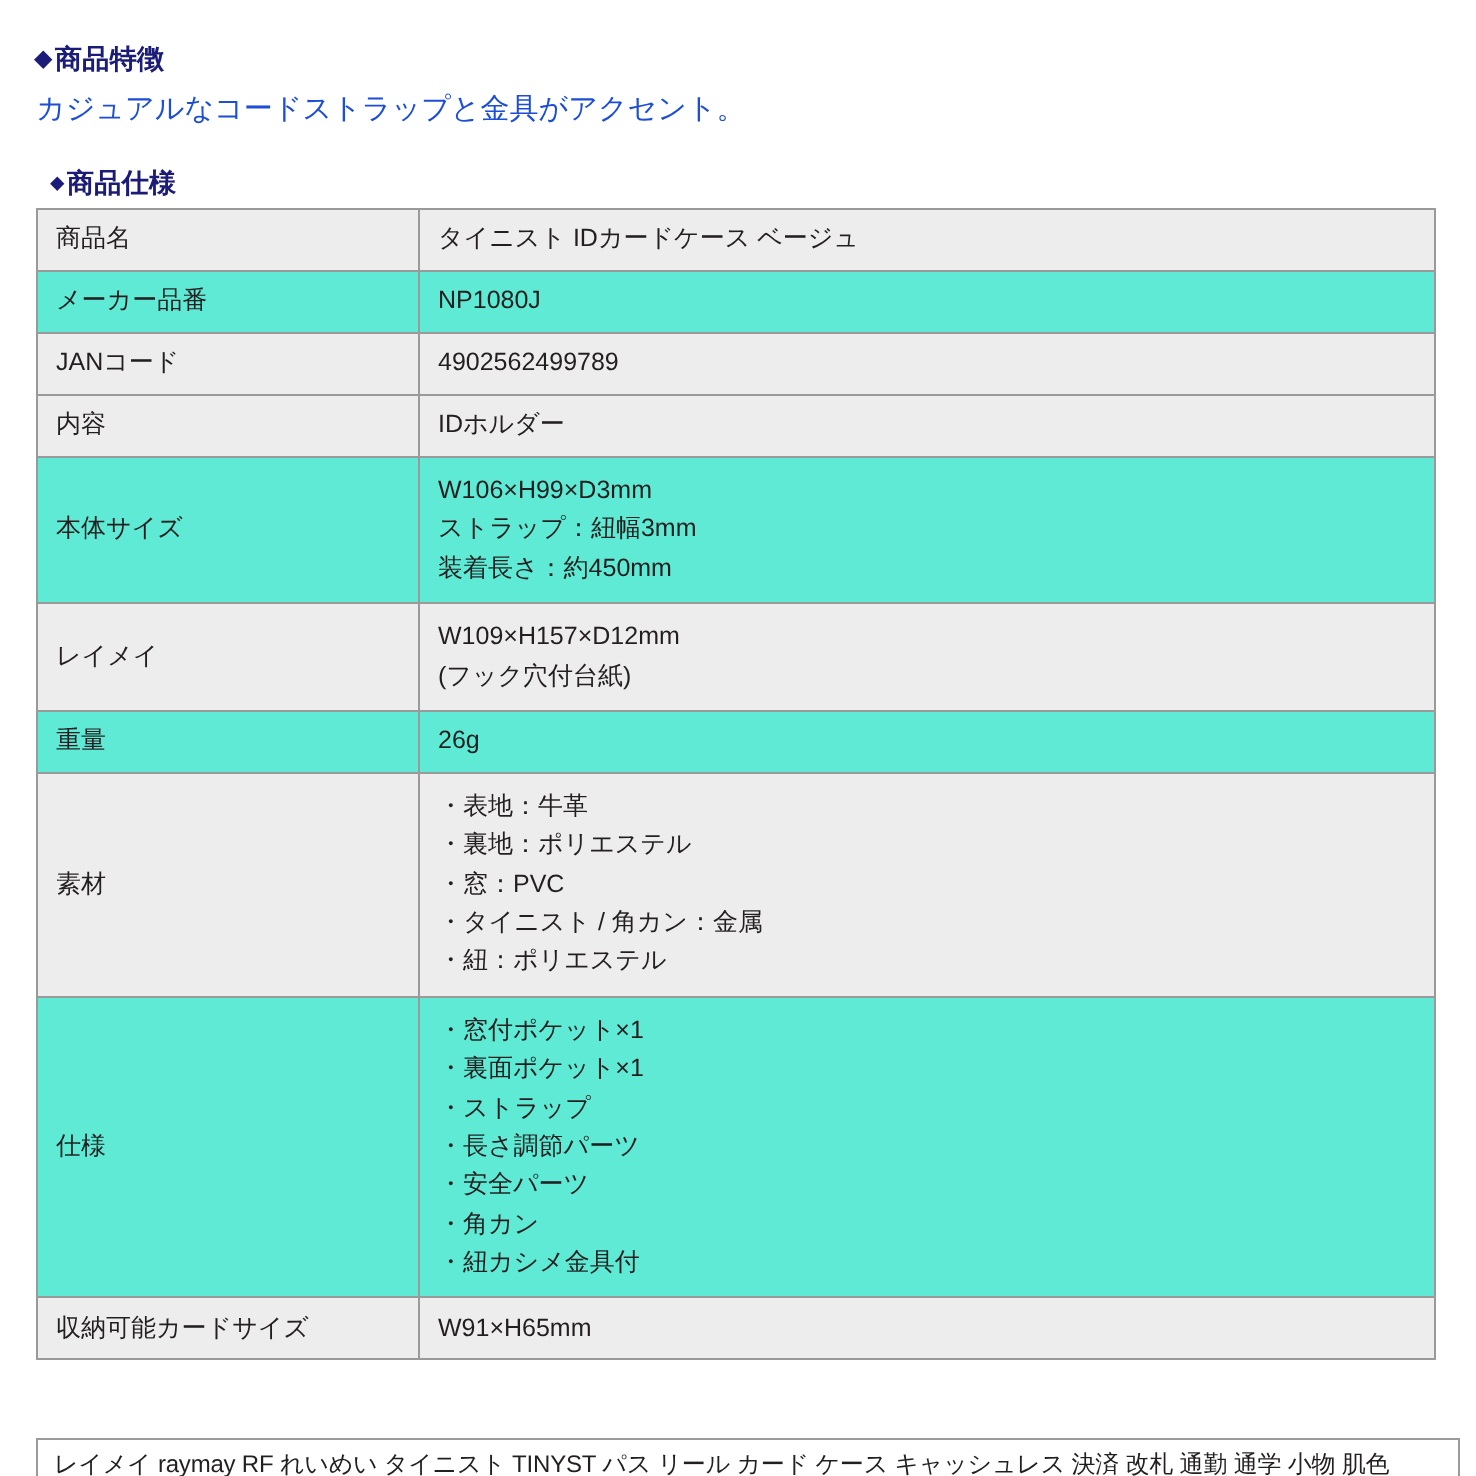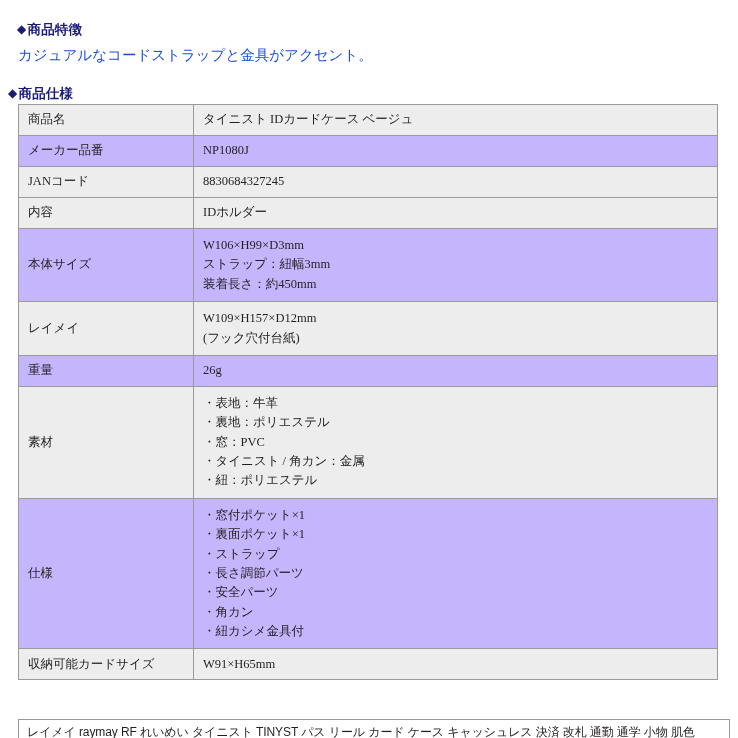--- a/index.html
+++ b/index.html
@@ -34,22 +34,23 @@
     line-height: 1;
     white-space: nowrap;
   }
   .heading-feature {
     position: absolute;
     left: 17px;
     top: 5px;
   }
   .heading-spec {
     position: absolute;
-    left: 8px;
+    left: 25px;
     top: 69px;
+    font-family: Liberation Mono, monospace;
   }
   .diamond-icon {
     display: inline-block;
     color: #1b1b78;
     font-size: 12px;
     transform: translateY(-1px);
     margin-right: 1px;
   }
   .feature-text {
     position: absolute;
@@ -66,39 +67,38 @@
     position: absolute;
     left: 18px;
     top: 86px;
     width: 700px;
     border-collapse: collapse;
     table-layout: fixed;
     background: #ffffff;
   }
   .spec-table td {
     border: 1px solid #9a9a9a;
-    padding: 0 0 0 9px;
+    padding: 0 16px 0 9px;
     font-size: 12.5px;
     color: #231f20;
     vertical-align: middle;
     line-height: 1.55;
-    font-family: Liberation Serif, serif;
   }
   .spec-table td.label {
     width: 165px;
     white-space: nowrap;
   }
   .spec-table td.value {
     padding-left: 9px;
   }
   .spec-table tr.shaded td {
     background: #ededed;
   }
   .spec-table tr.plain td {
-    background: #c4b5fd;
+    background: #5eead4;
   }
   .row-single td {
     height: 30px;
   }
   .cell-lines {
     display: block;
   }
   .cell-lines .line {
     display: block;
     white-space: nowrap;
@@ -166,21 +166,21 @@
           <td class="value">
             <span class="cell-lines">
               <span class="line">NP1080J</span>
             </span>
           </td>
         </tr>
         <tr class="shaded row-single">
           <td class="label">JANコード</td>
           <td class="value">
             <span class="cell-lines">
-              <span class="line">8830684327245</span>
+              <span class="line">4902562499789</span>
             </span>
           </td>
         </tr>
         <tr class="shaded row-single">
           <td class="label">内容</td>
           <td class="value">
             <span class="cell-lines">
               <span class="line">IDホルダー</span>
             </span>
           </td>

